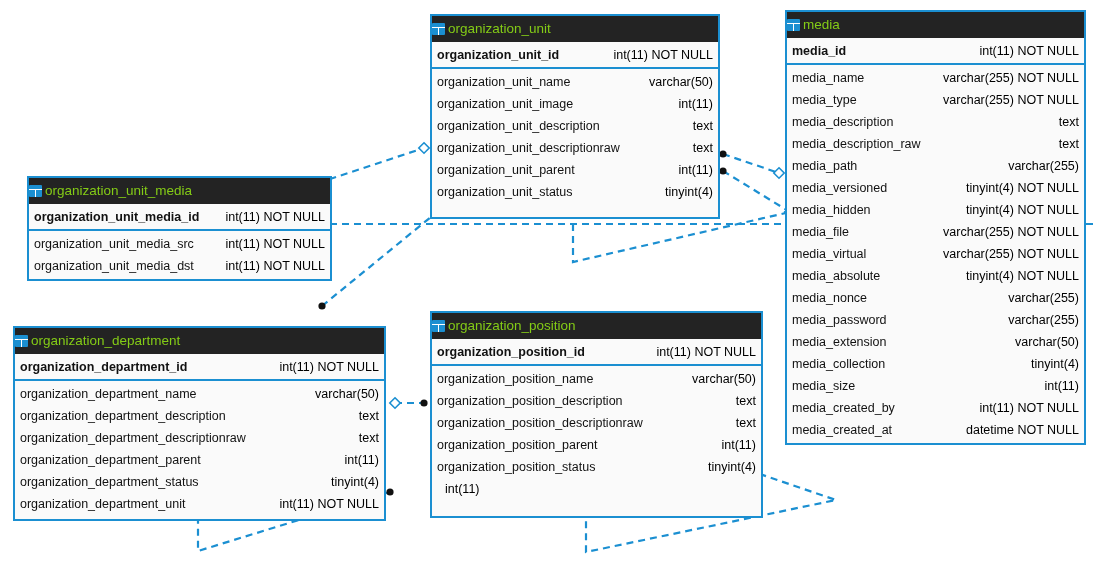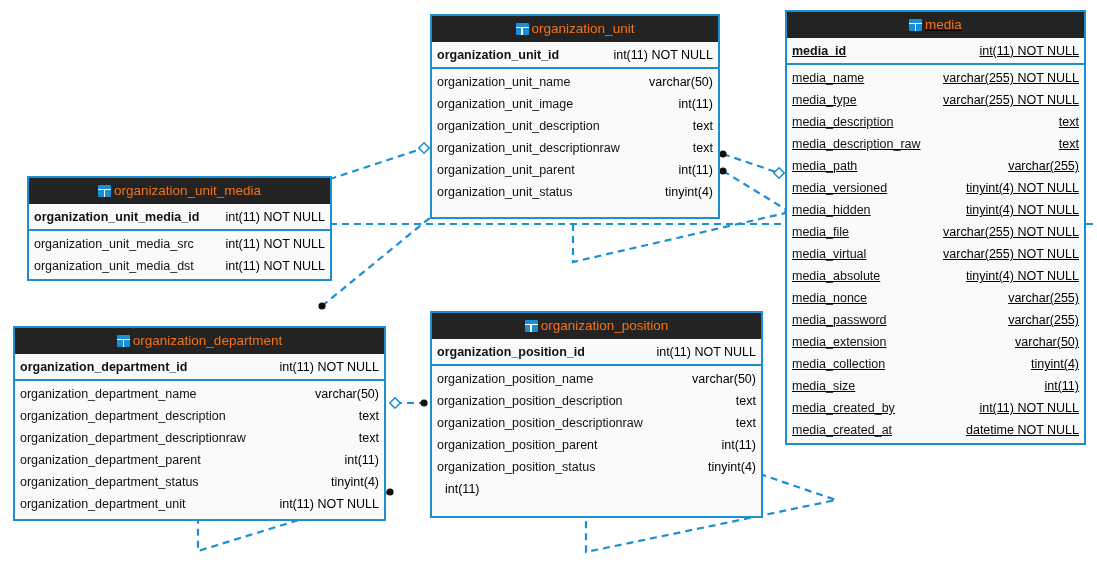--- a/index.html
+++ b/index.html
@@ -16,29 +16,29 @@
 
   .table-box{
     position:absolute;
     background:#fafafa;
     border:2px solid #1b8fd1;
     box-sizing:border-box;
     z-index:5;
   }
   .tbl-header{
     background:#232323;
-    color:#f97316;
+    color:#84cc16;
     height:26px;
     line-height:26px;
     text-align:center;
     font-size:13.5px;
     white-space:nowrap;
     display:flex;
     align-items:center;
-    justify-content:center;
+    justify-content:flex-start;
     gap:3px;
   }
   .tbl-icon{
     width:13px;height:12px;
     position:relative;
     flex:0 0 auto;
     background:#1b8fd1;
     border-radius:1px;
   }
   .tbl-icon::before{
@@ -134,21 +134,21 @@
         <div class="row">
           <span class="col-name">organization_unit_parent</span>
           <span class="col-type">int(11)</span>
         </div>
         <div class="row">
           <span class="col-name">organization_unit_status</span>
           <span class="col-type">tinyint(4)</span>
         </div>
       </div>
     </div>
-    <div class="table-box" style="left: 785px; top: 10px; width: 301px; text-decoration: underline;">
+    <div class="table-box" style="left: 785px; top: 10px; width: 301px;">
       <div class="tbl-header">
         <span class="tbl-icon"></span>
         <span class="tbl-title">media</span>
       </div>
       <div class="pk-row">
         <div class="row">
           <span class="col-name">media_id</span>
           <span class="col-type">int(11) NOT NULL</span>
         </div>
       </div>

